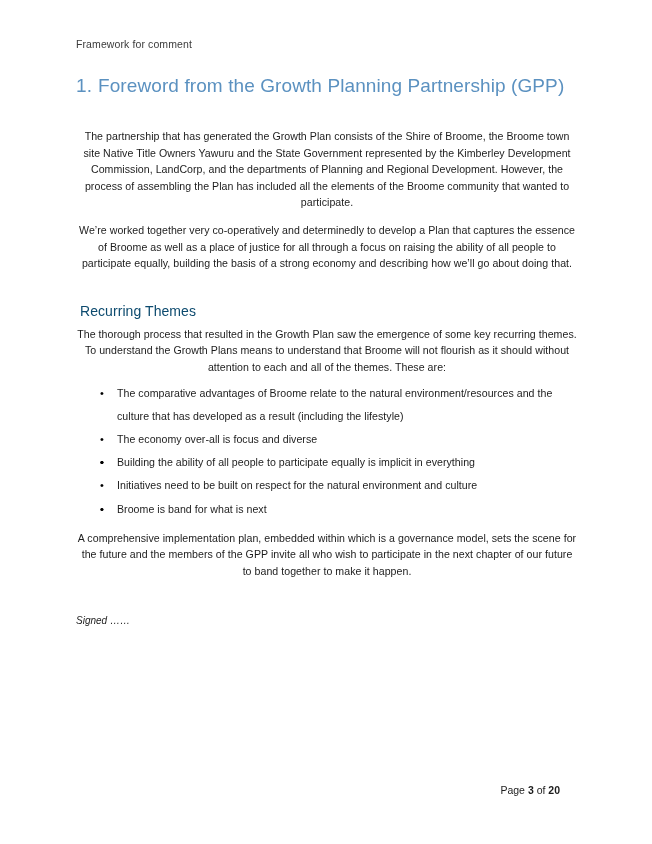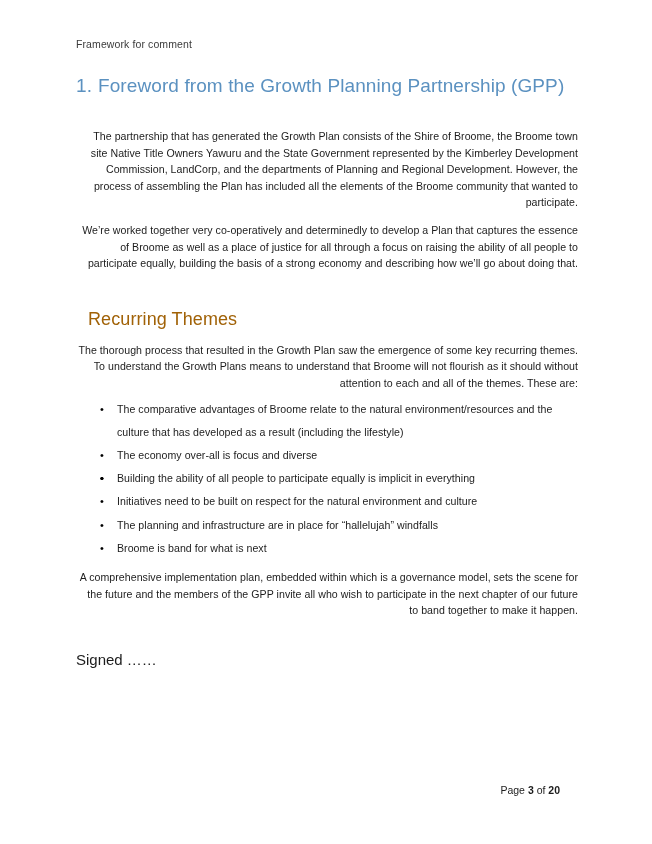--- a/index.html
+++ b/index.html
@@ -55,35 +55,35 @@
     display: flex;
     align-items: baseline;
   }
   .h1-num {
     display: inline-block;
     min-width: 22px;
   }
   .h1-text { display: inline-block; }
 
   .h2 {
-    font-size: 18px;
+    font-size: 14px;
     line-height: 18px;
     font-weight: 400;
-    color: #a16207;
+    color: #0c4a6e;
     letter-spacing: 0.005em;
-    margin: 12px;
+    margin: 4px;
   }
 
   
   .para {
     font-size: 10.6px;
     line-height: 16.6px;
     color: #1c1c1c;
     margin: 0;
-    text-align: right;
+    text-align: center;
     letter-spacing: 0.004em;
   }
 
   .gap-after-h1 { height: 30px; }
   .gap-para     { height: 11px; }
   .gap-before-h2{ height: 26px; }
   .gap-after-h2 { height: 2px; }
   .gap-before-list { height: 6px; }
   .gap-after-list  { height: 9px; }
   .gap-before-signed { height: 33px; }
@@ -107,24 +107,25 @@
     position: absolute;
     left: 24px;
     top: 0;
     line-height: 23.2px;
     font-size: 11px;
     color: #000000;
   }
 
   
   .signed {
-    font-size: 15px;
+    font-size: 10px;
     line-height: 16.6px;
     color: #1c1c1c;
     margin: 0;
+    font-style: italic;
   }
 
   
   .doc-footer {
     position: absolute;
     right: 92px;
     bottom: 47px;
     font-size: 10.5px;
     line-height: 14px;
     color: #1c1c1c;
@@ -164,21 +165,21 @@
 
     <div class="gap-before-list"></div>
 
     <ul class="bullets" id="bullet-list">
         <li class="bullet-item"><span class="bullet-dot">•</span><span>The comparative advantages of Broome relate to the natural environment/resources and the culture that has developed as a result (including the lifestyle)</span></li>
         <li class="bullet-item"><span class="bullet-dot">•</span><span>The economy over-all is focus and diverse</span></li>
         <li class="bullet-item"><span class="bullet-dot">•</span></li>
         <li class="bullet-item"><span class="bullet-dot">•</span></li>
         <li class="bullet-item"><span class="bullet-dot">•</span><span>Building the ability of all people to participate equally is implicit in everything</span></li>
         <li class="bullet-item"><span class="bullet-dot">•</span><span>Initiatives need to be built on respect for the natural environment and culture</span></li>
-        <li class="bullet-item"><span class="bullet-dot">•</span><span>The planning and infrastructure are in place for “hallelujah” windfalls</span></li>
+        <li class="bullet-item"><span class="bullet-dot">•</span></li>
         <li class="bullet-item"><span class="bullet-dot">•</span><span>Broome is band for what is next</span></li>
       </ul>
 
     <div class="gap-after-list"></div>
 
     <p class="para">A comprehensive implementation plan, embedded within which is a governance model, sets the scene for the future and the members of the GPP invite all who wish to participate in the next chapter of our future to band together to make it happen.</p>
 
     <div class="gap-before-signed"></div>
 
     <p class="signed">Signed ……</p>

